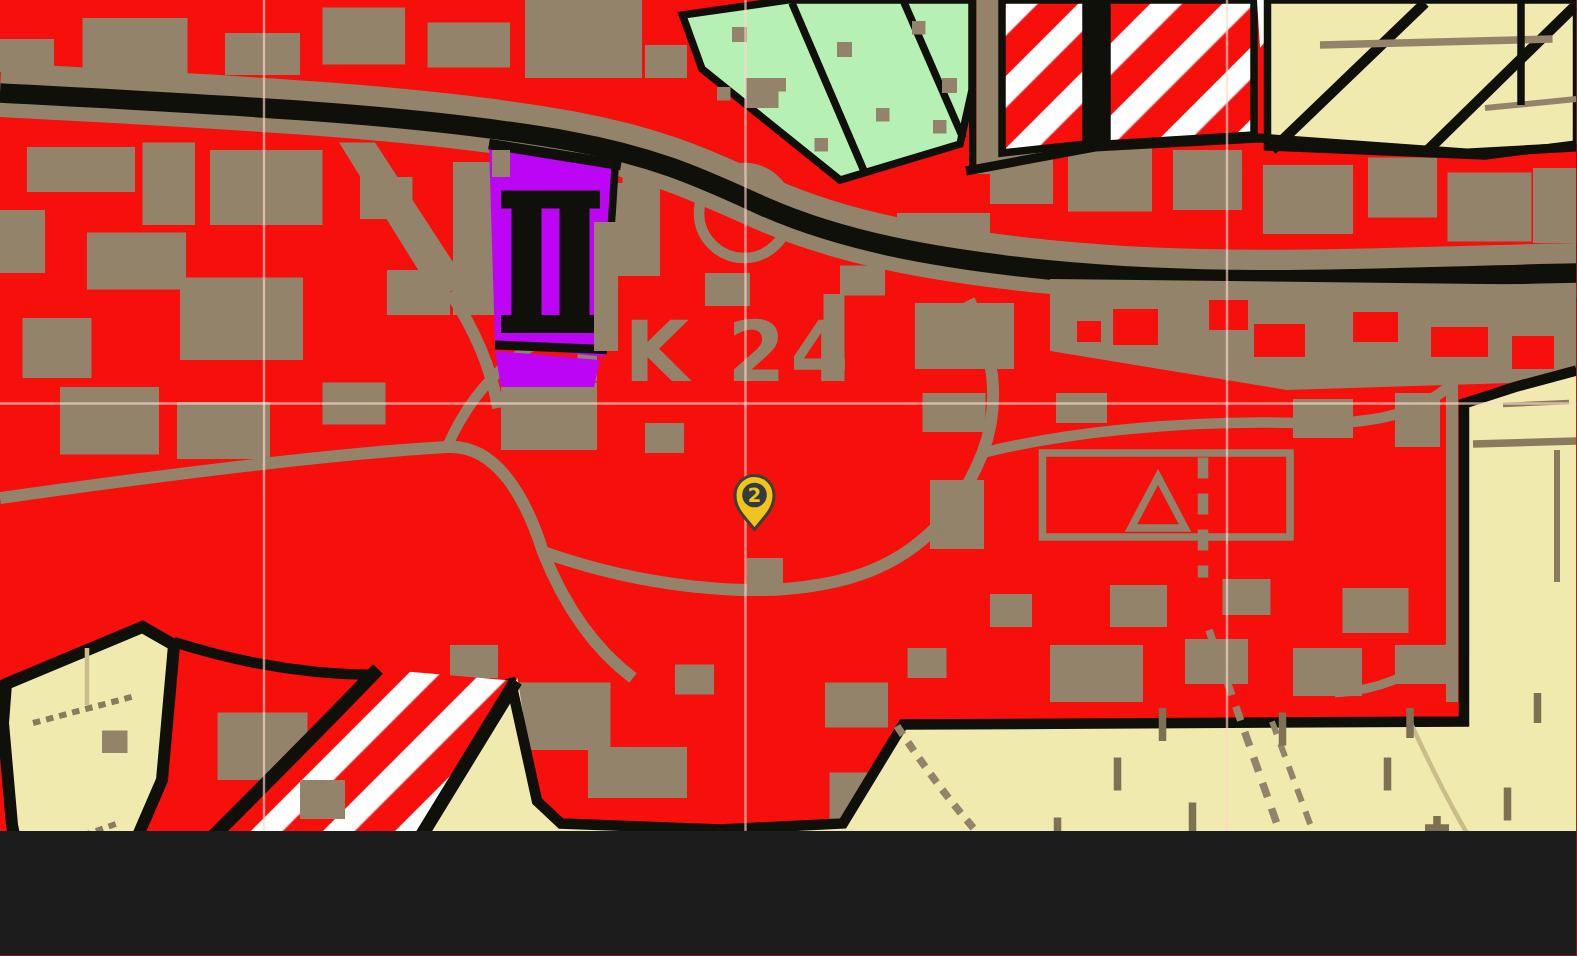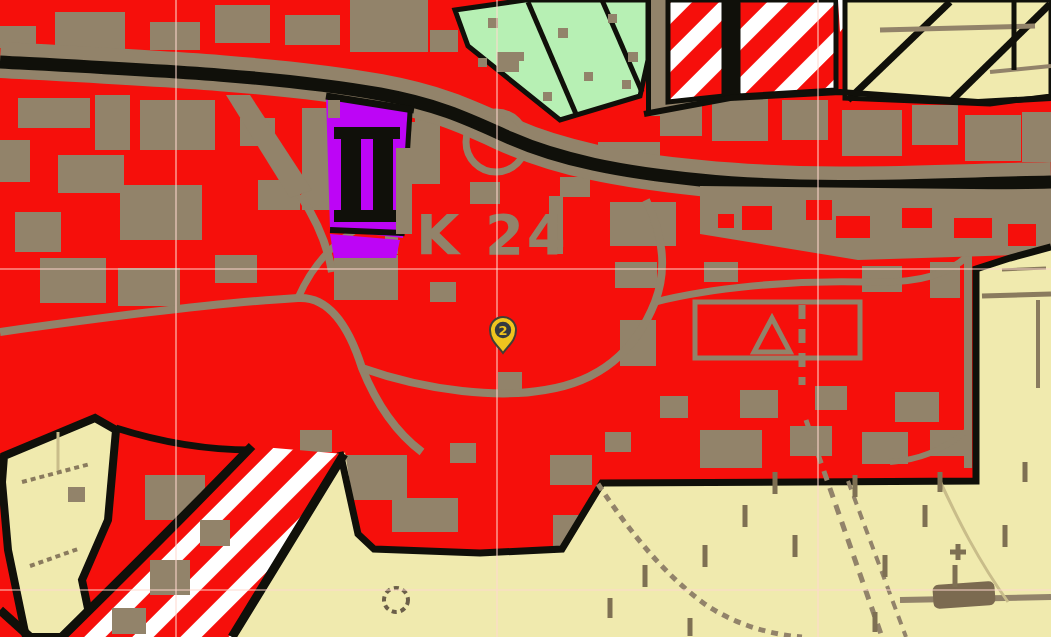--- a/index.html
+++ b/index.html
@@ -1,16 +1,16 @@
 <!DOCTYPE html>
 <html><head>
 <meta charset="utf-8">
 <style>
   html,body{margin:0;padding:0;background:#1c1c1c;}
-  .stage{width:1051px;height:637px;position:relative;overflow:hidden;background:#f60f0b;}
+  .stage{width:1051px;height:554px;position:relative;overflow:hidden;background:#f60f0b;}
   svg{display:block;}
   svg text{font-family:"DejaVu Sans","Liberation Sans",sans-serif;}
 </style>
 </head>
 <body>
 
 <div class="stage">
   <svg width="1051" height="637" viewBox="0 0 1051 637" xmlns="http://www.w3.org/2000/svg">
     <defs>
       <pattern id="stripes" width="34" height="34" patternUnits="userSpaceOnUse" patternTransform="rotate(-45)">

